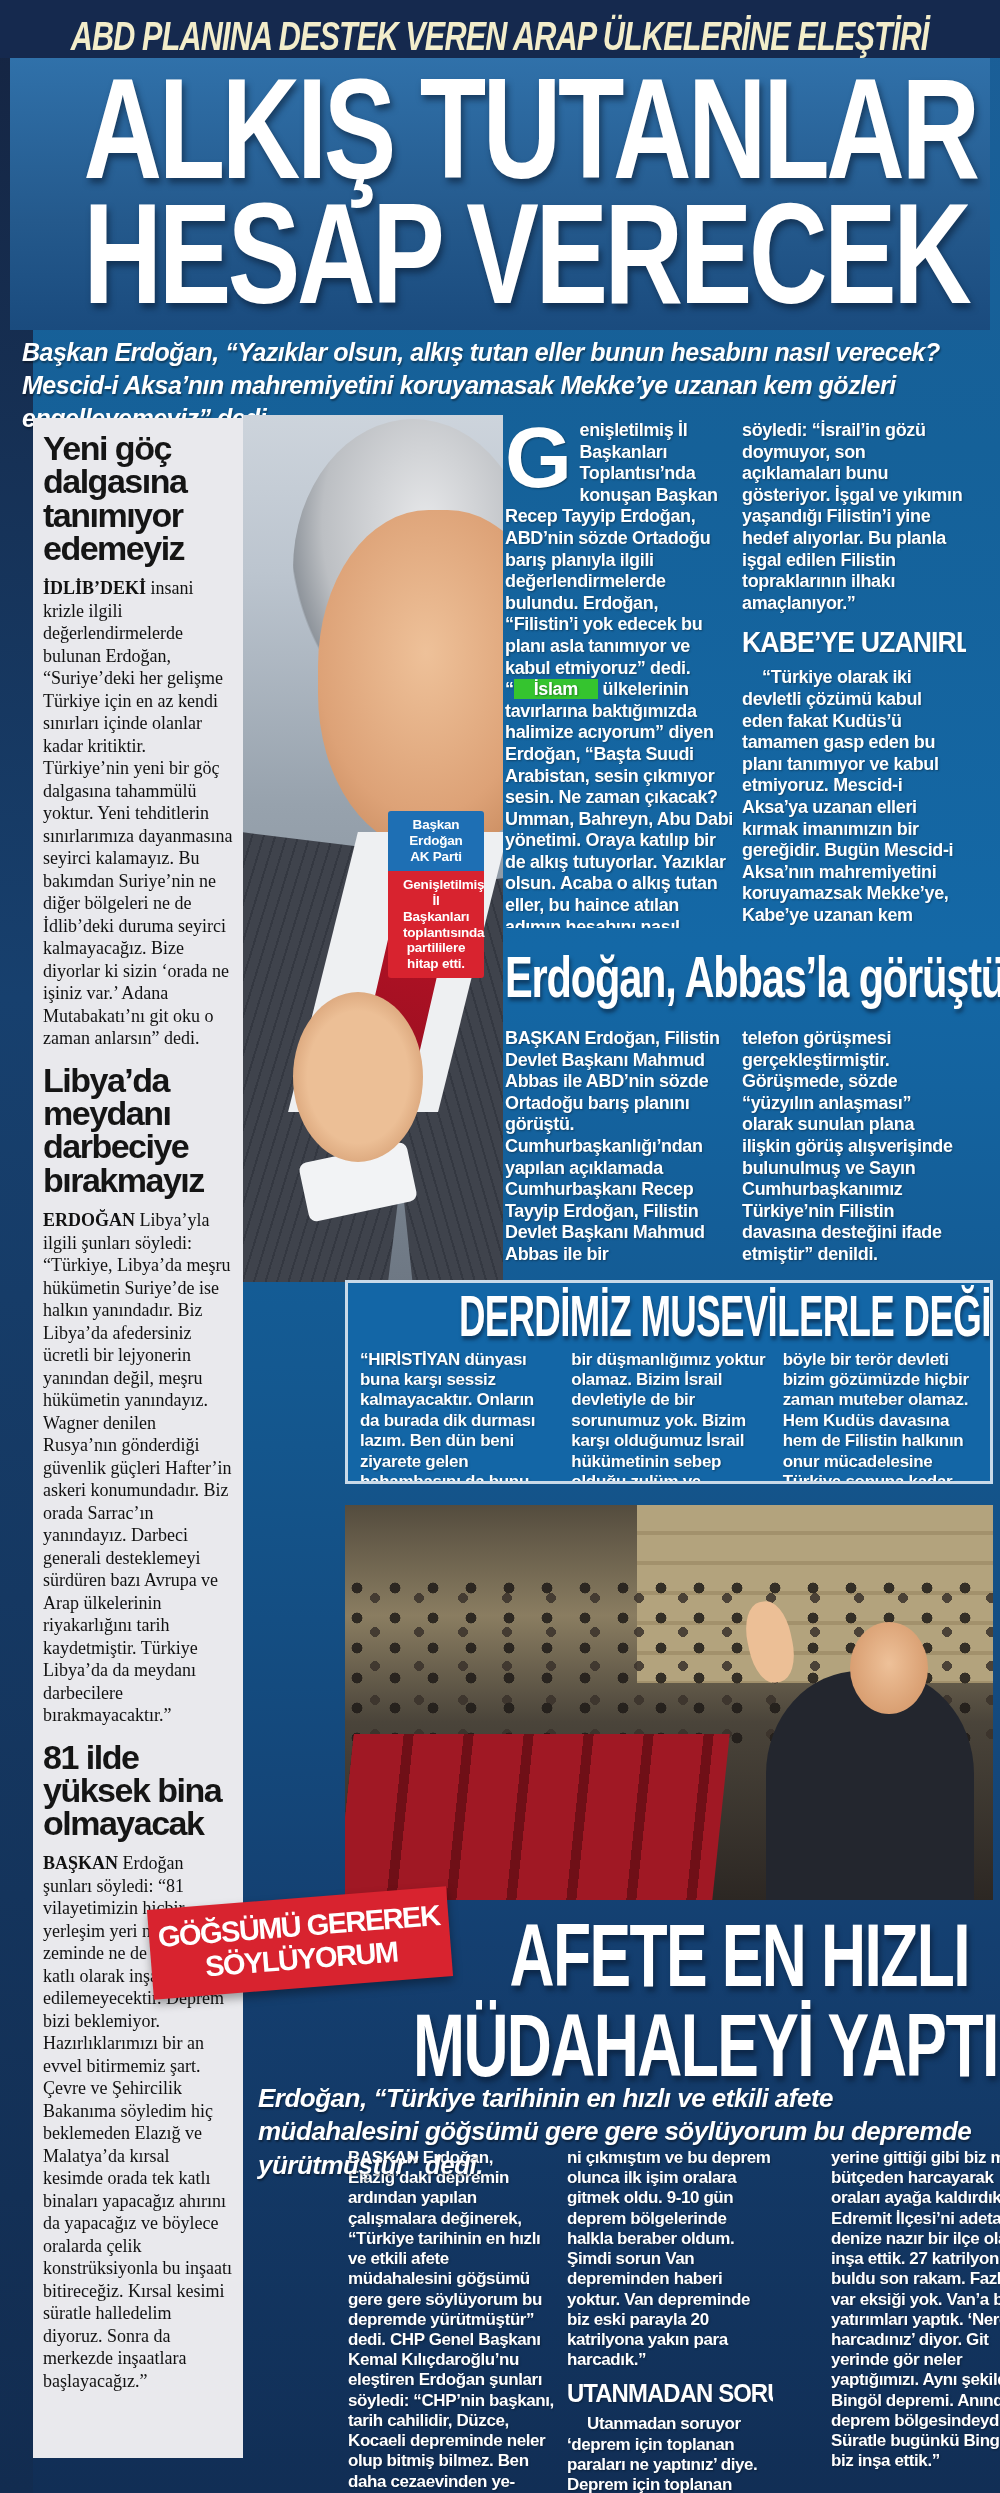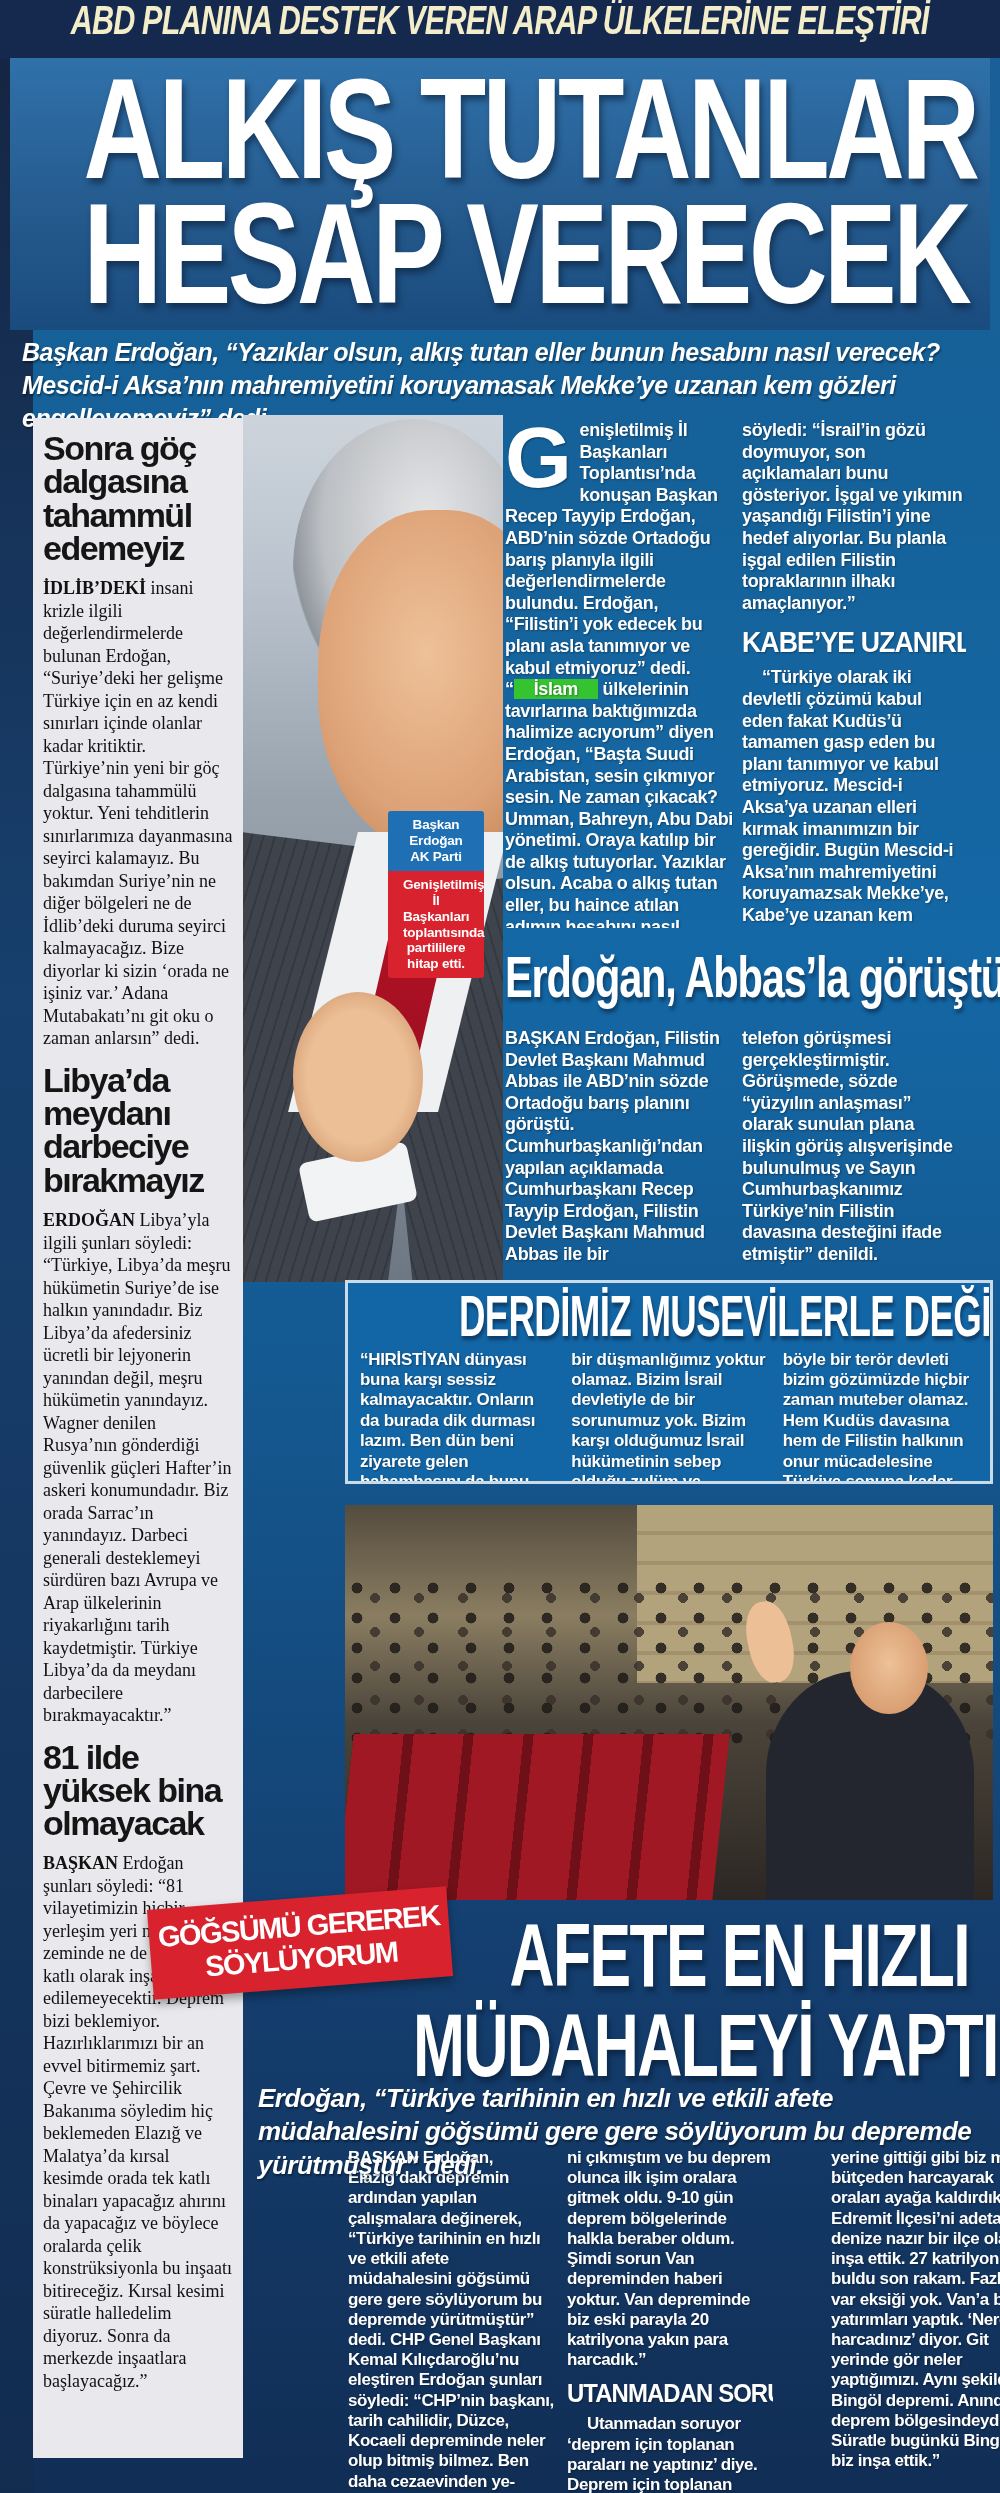--- a/index.html
+++ b/index.html
@@ -4,21 +4,21 @@
 <style>
   html,body{margin:0;padding:0;background:#0e2342;}
   #page{position:relative;width:1000px;height:2493px;overflow:hidden;
         font-family:"Liberation Sans",sans-serif;
         background:linear-gradient(180deg,#1b5e97 0%,#156199 18%,#1468a6 38%,#14568d 58%,#143f70 78%,#112e55 100%);}
   .edge-strip{position:absolute;left:0;top:0;width:33px;height:100%;
         background:linear-gradient(180deg,#152441 0%,#17406e 40%,#122c50 100%);}
 
   
   .kicker{position:absolute;left:0;top:0;width:100%;height:58px;background:#15294e;
-          display:flex;align-items:flex-start;justify-content:center;overflow:hidden;}
+          display:flex;align-items:flex-end;justify-content:center;overflow:hidden;}
   .kicker span{display:inline-block;font-style:italic;font-weight:900;font-size:36px;color:#f3edca;
           white-space:nowrap;letter-spacing:-1px;transform:scale(0.85,1.12);}
 
   
   .hl-block{position:absolute;left:10px;top:58px;width:980px;height:272px;
           background:linear-gradient(180deg,#3071aa 0%,#24598c 60%,#1a4b7e 100%);
           text-align:center;padding-top:8px;box-sizing:border-box;overflow:hidden;}
   .hl-line{font-weight:900;font-size:128px;line-height:0.98;color:#ffffff;white-space:nowrap;
           transform:scale(0.85,1.12);letter-spacing:-4px;
           text-shadow:3px 4px 6px rgba(8,24,46,0.55);}
@@ -150,21 +150,21 @@
   </div>
 
   <div class="hl-block">
     <div class="hl-line">ALKIŞ TUTANLAR</div>
     <div class="hl-line">HESAP VERECEK</div>
   </div>
 
   <div class="subhead">Başkan Erdoğan, “Yazıklar olsun, alkış tutan eller bunun hesabını nasıl verecek? Mescid-i Aksa’nın mahremiyetini koruyamasak Mekke’ye uzanan kem gözleri engelleyemeyiz” dedi.</div>
 
   <div class="gray-col">
-    <h2 class="first">Sonra göç dalgasına tahammül edemeyiz</h2>
+    <h2 class="first">Yeni göç dalgasına tanımıyor edemeyiz</h2>
     <p><span class="lead">İDLİB’DEKİ</span> <span>insani krizle ilgili değerlendirmelerde bulunan Erdoğan, “Suriye’deki her gelişme Türkiye için en az kendi sınırları içinde olanlar kadar kritiktir. Türkiye’nin yeni bir göç dalgasına tahammülü yoktur. Yeni tehditlerin sınırlarımıza dayanmasına seyirci kalamayız. Bu bakımdan Suriye’nin ne diğer bölgeleri ne de İdlib’deki duruma seyirci kalmayacağız. Bize diyorlar ki sizin ‘orada ne işiniz var.’ Adana Mutabakatı’nı git oku o zaman anlarsın” dedi.</span></p>
     <h2>Libya’da meydanı darbeciye bırakmayız</h2>
     <p><span class="lead">ERDOĞAN</span> <span>Libya’yla ilgili şunları söyledi: “Türkiye, Libya’da meşru hükümetin Suriye’de ise halkın yanındadır. Biz Libya’da afedersiniz ücretli bir lejyonerin yanından değil, meşru hükümetin yanındayız. Wagner denilen Rusya’nın gönderdiği güvenlik güçleri Hafter’in askeri konumundadır. Biz orada Sarrac’ın yanındayız. Darbeci generali desteklemeyi sürdüren bazı Avrupa ve Arap ülkelerinin riyakarlığını tarih kaydetmiştir. Türkiye Libya’da da meydanı darbecilere bırakmayacaktır.”</span></p>
     <h2>81 ilde yüksek bina olmayacak</h2>
     <p><span class="lead">BAŞKAN</span> <span>Erdoğan şunları söyledi: “81 vilayetimizin hiçbir yerleşim yeri ne çürük zeminde ne de yüksek katlı olarak inşa edilemeyecektir. Deprem bizi beklemiyor. Hazırlıklarımızı bir an evvel bitirmemiz şart. Çevre ve Şehircilik Bakanıma söyledim hiç beklemeden Elazığ ve Malatya’da kırsal kesimde orada tek katlı binaları yapacağız ahırını da yapacağız ve böylece oralarda çelik konstrüksiyonla bu inşaatı bitireceğiz. Kırsal kesimi süratle halledelim diyoruz. Sonra da merkezde inşaatlara başlayacağız.”</span></p>
   </div>
 
   <div class="portrait">
     <div class="p-hair"></div>
     <div class="p-face"></div>

